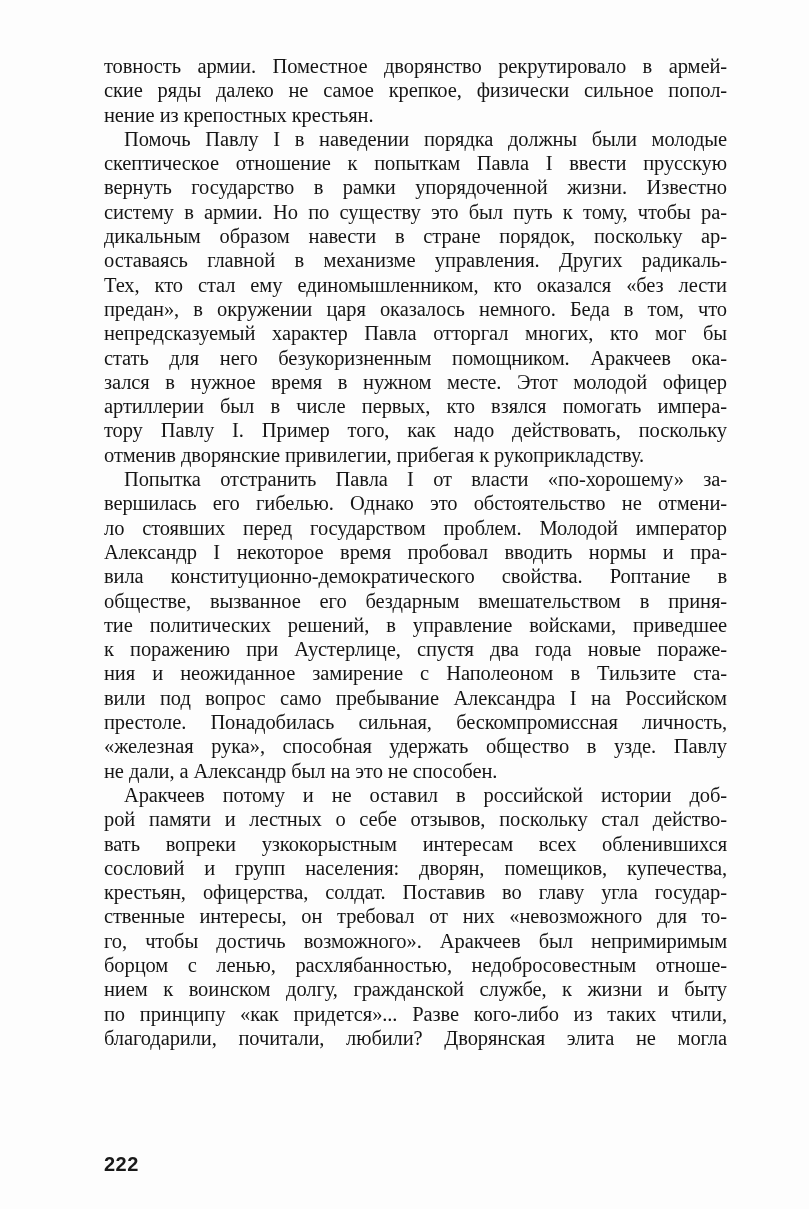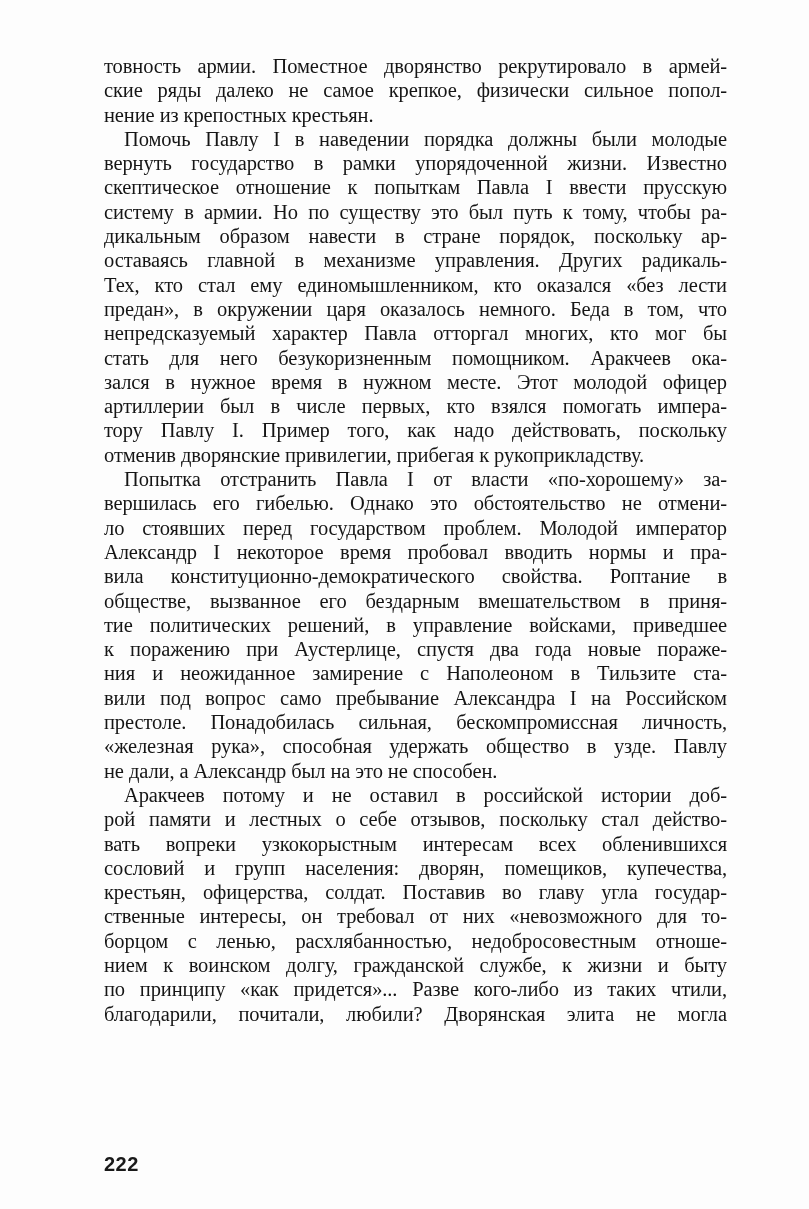--- a/index.html
+++ b/index.html
@@ -51,22 +51,22 @@
 </style>
 </head>
 <body>
 
 <div class="page">
   <div class="text-block">
       <div class="line">товность армии. Поместное дворянство рекрутировало в армей-</div>
       <div class="line">ские ряды далеко не самое крепкое, физически сильное попол-</div>
       <div class="line para-end">нение из крепостных крестьян.</div>
       <div class="line indent">Помочь Павлу I в наведении порядка должны были молодые</div>
+      <div class="line">скептическое отношение к попыткам Павла I ввести прусскую</div>
       <div class="line">вернуть государство в рамки упорядоченной жизни. Известно</div>
-      <div class="line">скептическое отношение к попыткам Павла I ввести прусскую</div>
       <div class="line">систему в армии. Но по существу это был путь к тому, чтобы ра-</div>
       <div class="line">дикальным образом навести в стране порядок, поскольку ар-</div>
       <div class="line">оставаясь главной в механизме управления. Других радикаль-</div>
       <div class="line">Тех, кто стал ему единомышленником, кто оказался «без лести</div>
       <div class="line">предан», в окружении царя оказалось немного. Беда в том, что</div>
       <div class="line">непредсказуемый характер Павла отторгал многих, кто мог бы</div>
       <div class="line">стать для него безукоризненным помощником. Аракчеев ока-</div>
       <div class="line">зался в нужное время в нужном месте. Этот молодой офицер</div>
       <div class="line">артиллерии был в числе первых, кто взялся помогать импера-</div>
       <div class="line">тору Павлу I. Пример того, как надо действовать, поскольку</div>
@@ -83,19 +83,20 @@
       <div class="line">вили под вопрос само пребывание Александра I на Российском</div>
       <div class="line">престоле. Понадобилась сильная, бескомпромиссная личность,</div>
       <div class="line">«железная рука», способная удержать общество в узде. Павлу</div>
       <div class="line para-end">не дали, а Александр был на это не способен.</div>
       <div class="line indent">Аракчеев потому и не оставил в российской истории доб-</div>
       <div class="line">рой памяти и лестных о себе отзывов, поскольку стал действо-</div>
       <div class="line">вать вопреки узкокорыстным интересам всех обленившихся</div>
       <div class="line">сословий и групп населения: дворян, помещиков, купечества,</div>
       <div class="line">крестьян, офицерства, солдат. Поставив во главу угла государ-</div>
       <div class="line">ственные интересы, он требовал от них «невозможного для то-</div>
+      <div class="line">го, чтобы достичь возможного». Аракчеев был непримиримым</div>
       <div class="line">борцом с ленью, расхлябанностью, недобросовестным отноше-</div>
       <div class="line">нием к воинском долгу, гражданской службе, к жизни и быту</div>
       <div class="line">по принципу «как придется»... Разве кого-либо из таких чтили,</div>
       <div class="line">благодарили, почитали, любили? Дворянская элита не могла</div>
     </div>
   <div class="page-number">222</div>
 </div>
 
 </body></html>

